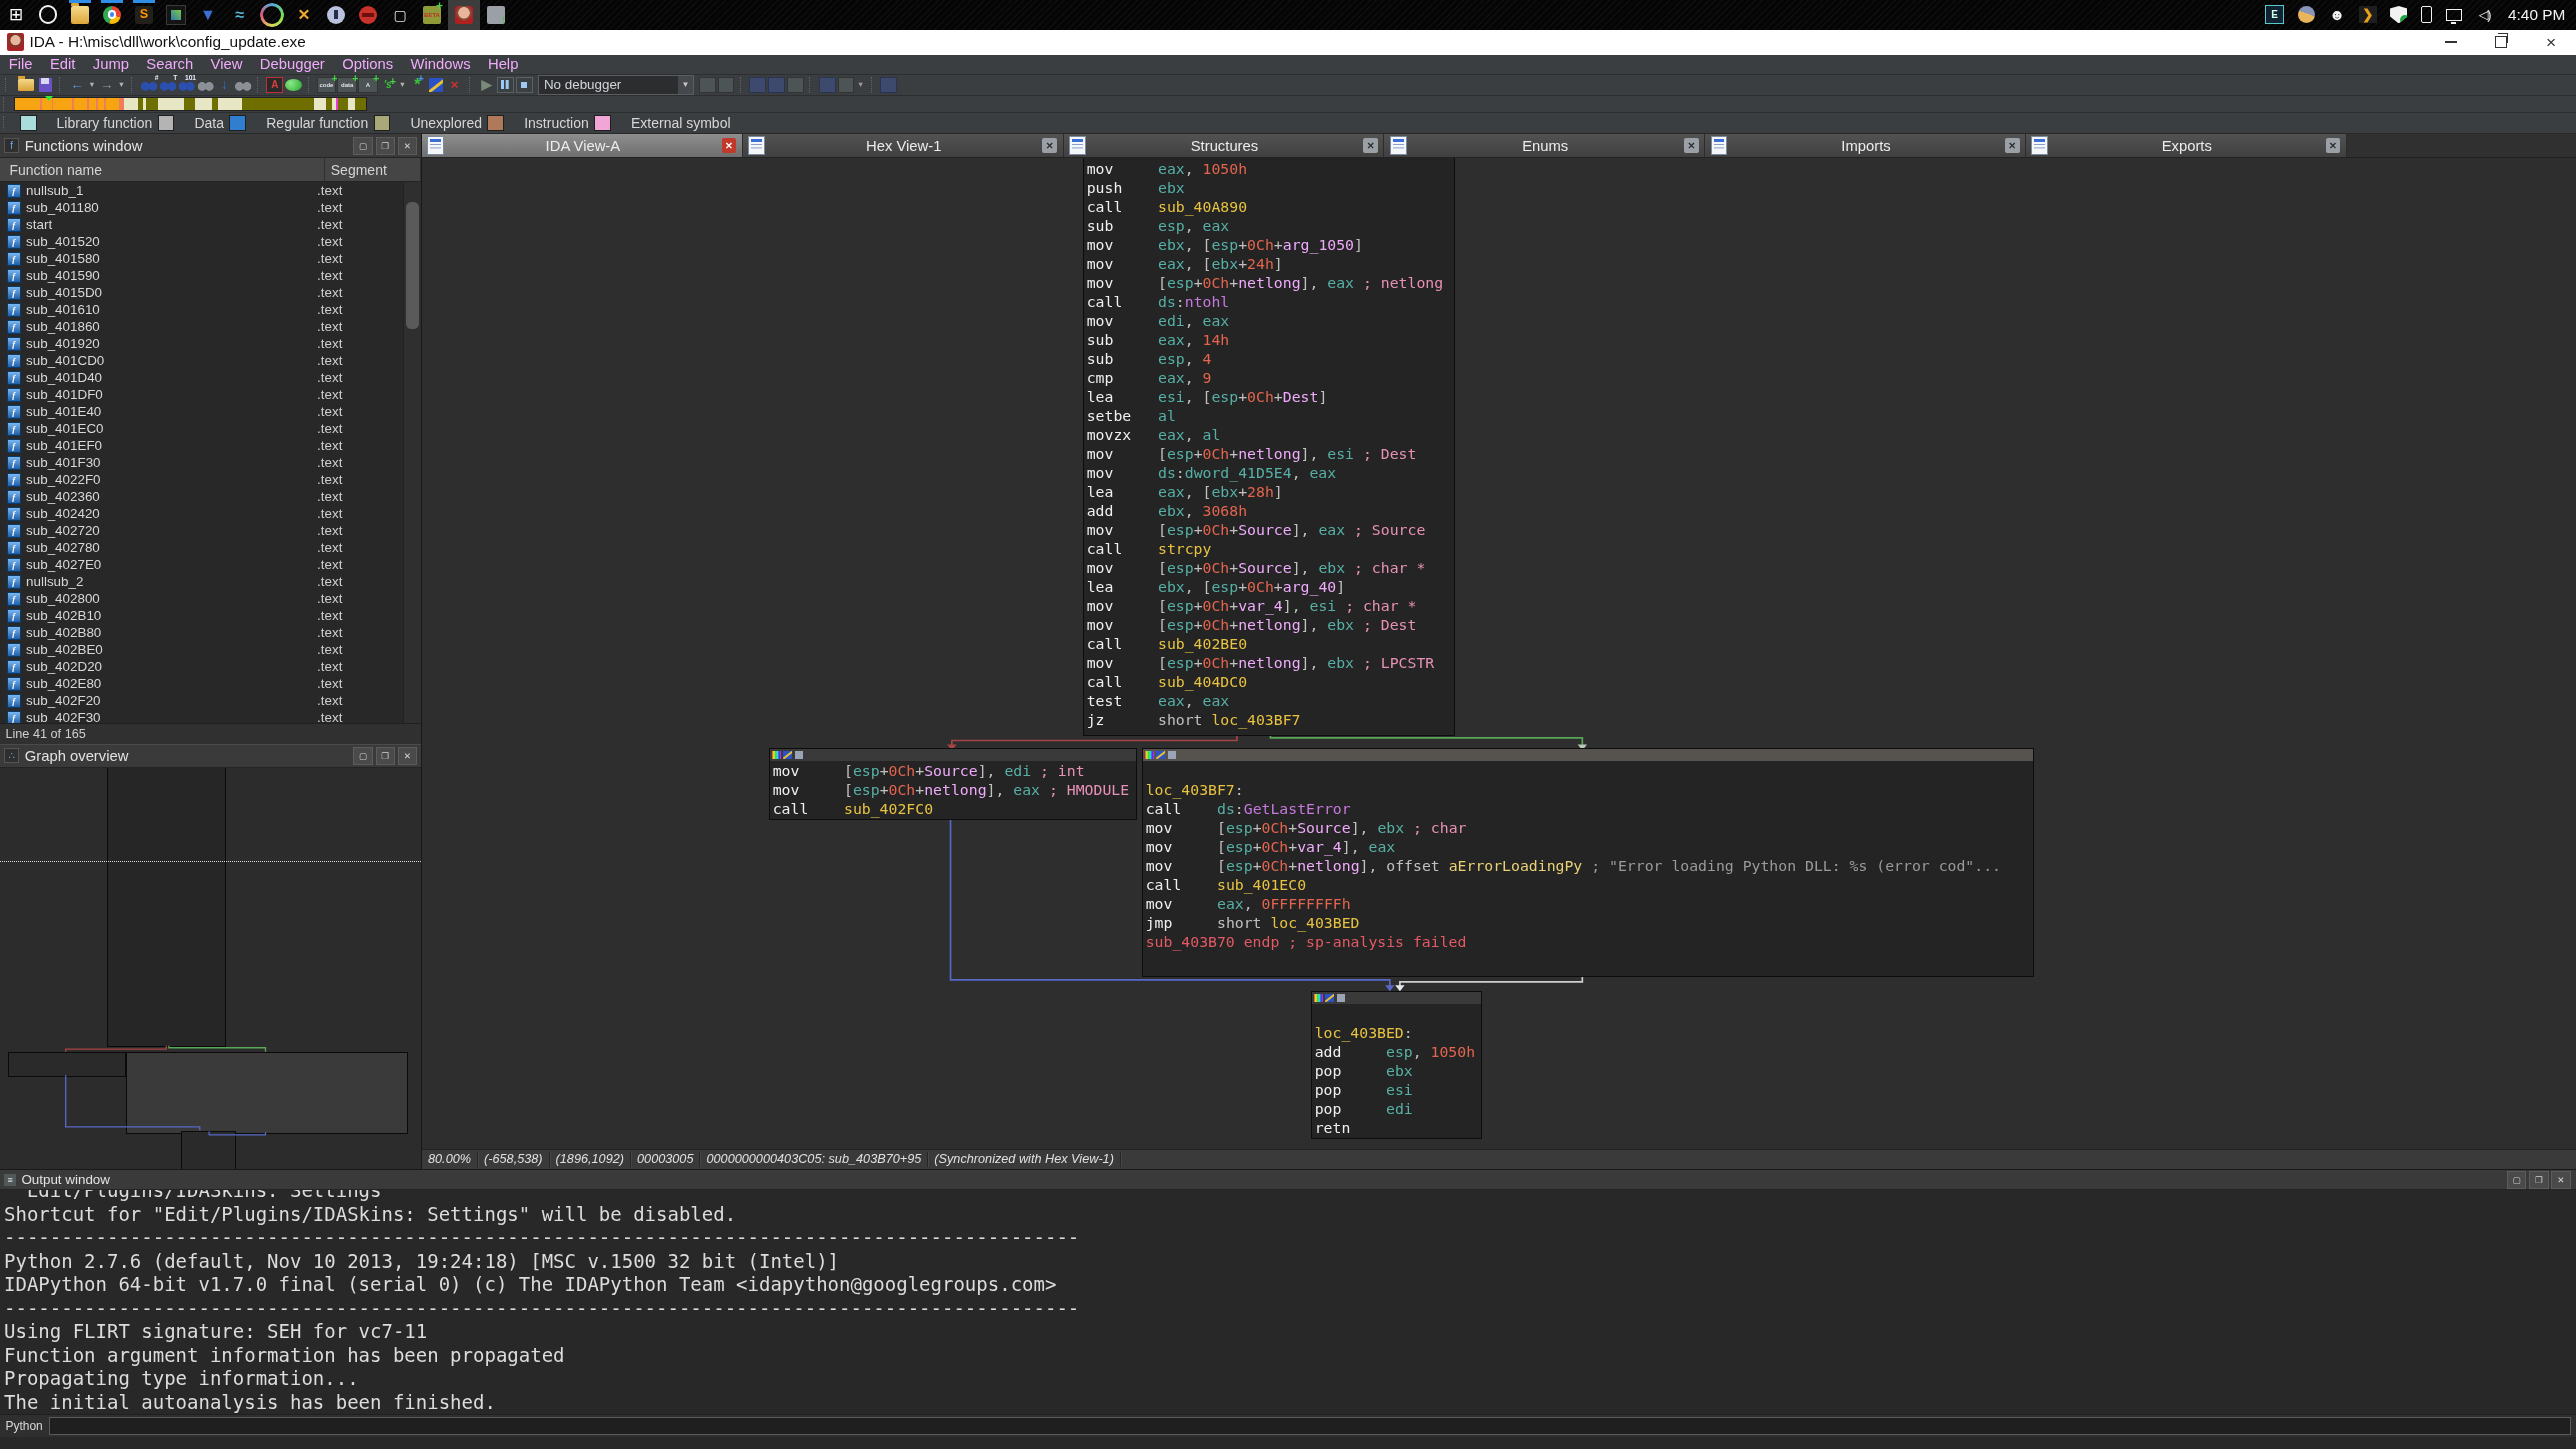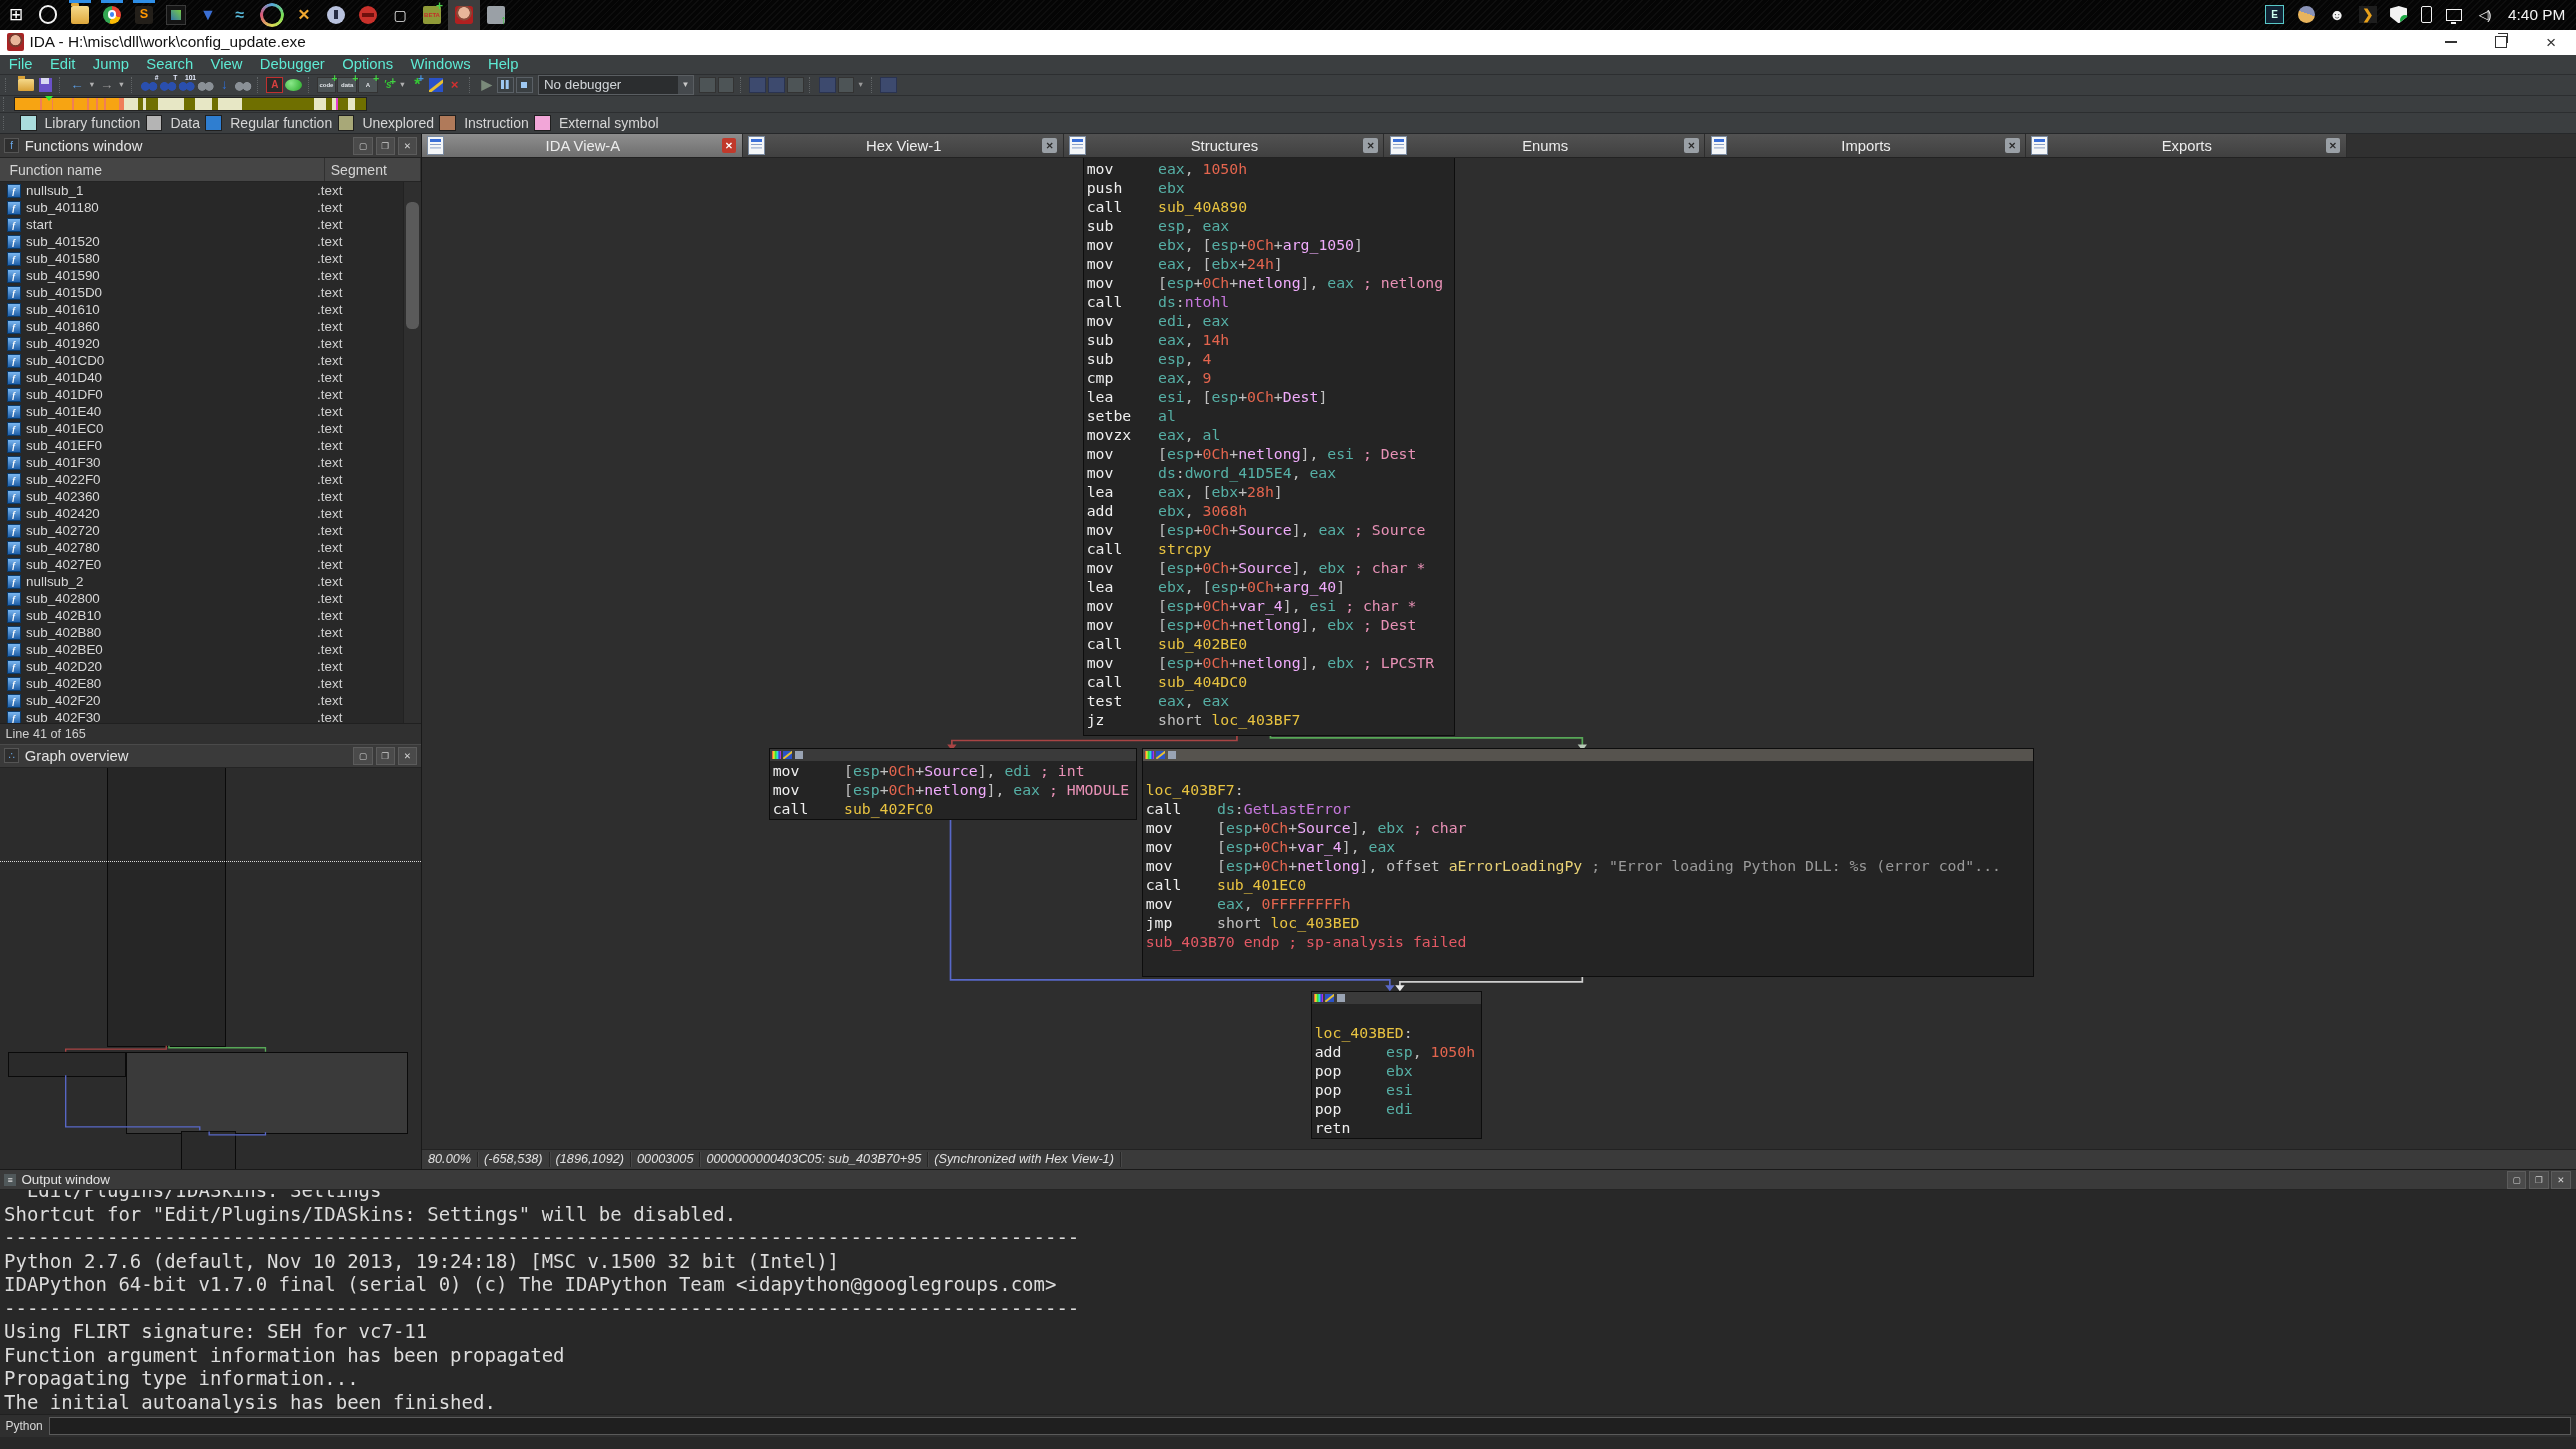--- a/index.html
+++ b/index.html
@@ -65,21 +65,21 @@
   .title-text{font-size:15.4px;color:#111;flex:1;}
   .win-btns{display:flex;height:100%;}
   .wbtn{width:50px;height:100%;display:flex;align-items:center;justify-content:center;color:#333;}
   .wb-min{width:12px;height:1.3px;background:#333;}
   .wb-max{width:10px;height:10px;border:1.3px solid #333;position:relative;background:#fff;}
   .wb-max::before{content:"";position:absolute;left:2px;top:-4px;width:8.7px;height:8.7px;border:1.3px solid #333;border-bottom:none;border-left:none;}
   .wb-close{font-size:17.4px;font-weight:300;}
 
   
   .menubar{height:19.5px;background:#3b3e40;display:flex;align-items:center;border-bottom:0.7px solid #2c2e30;}
-  .menu-item{color:#5eead4;font-size:14.8px;padding:0 8.7px;height:100%;display:flex;align-items:center;}
+  .menu-item{color:#f0abfc;font-size:14.8px;padding:0 8.7px;height:100%;display:flex;align-items:center;}
   .toolbar{height:20px;background:#3b3e40;display:flex;align-items:center;padding-left:2.7px;border-bottom:0.7px solid #2c2e30;}
   .tsep{width:2.7px;height:16px;border-left:1.3px dotted #606466;margin:0 4.7px;}
   .tbi{min-width:17.4px;height:17.4px;margin:0 0.7px;display:flex;align-items:center;justify-content:center;
        font-size:13.4px;font-weight:bold;position:relative;}
   .tbi.sm{min-width:9.4px;font-size:7.4px;}
   .tb-folder{width:16px;height:12px;background:linear-gradient(#f5d98a,#d9a237);border-radius:1.3px;position:relative;}
   .tb-folder::before{content:"";position:absolute;top:-2.7px;left:0;width:6.7px;height:2.7px;background:#d9a237;}
   .tb-floppy{width:13.4px;height:13.4px;background:#6a51c8;position:relative;}
   .tb-floppy::before{content:"";position:absolute;left:2.7px;top:0;width:8px;height:5.4px;background:#d8d8f0;}
   .tb-binoc{width:17.4px;height:13.4px;border-radius:2px;
@@ -114,21 +114,21 @@
 
   
   .navrow{height:16px;background:#3b3e40;display:flex;align-items:center;border-bottom:0.7px solid #2c2e30;}
   .handle{width:6.7px;height:13.4px;border-left:1.3px dotted #606466;margin:0 4px 0 2.7px;}
   .band{height:12.7px;display:flex;position:relative;border:0.7px solid #222;}
   .band-seg{height:100%;}
   .band-marker{position:absolute;top:-1.3px;left:29.5px;width:0;height:0;border:4px solid transparent;border-top:5.4px solid #35e835;}
 
   
   .legendrow{height:20px;background:#3b3e40;display:flex;align-items:center;gap:5.4px;border-bottom:0.7px solid #26282a;}
-  .leg-item{display:flex;align-items:center;gap:8px;}
+  .leg-item{display:flex;align-items:center;gap:20px;}
   .leg-sw{width:14.8px;height:14.8px;border:0.7px solid #1f1f1f;}
   .leg-label{color:#d6d6d6;font-size:14px;}
 
   
   .workspace{flex:1;display:flex;min-height:0;}
   .left-pane{width:421px;display:flex;flex-direction:column;border-right:1.3px solid #191919;background:#282828;}
   .panel-header{height:23px;background:#3a3a3a;display:flex;align-items:center;border-bottom:0.7px solid #242424;}
   .panel-header.gv{height:22px;border-top:0.7px solid #4a4a4a;}
   .ph-ico{width:13.4px;height:13.4px;margin:0 5.4px 0 4px;display:flex;align-items:center;justify-content:center;
       font-size:10px;color:#6aa8e8;background:#2f2f2f;border:0.7px solid #555;}

